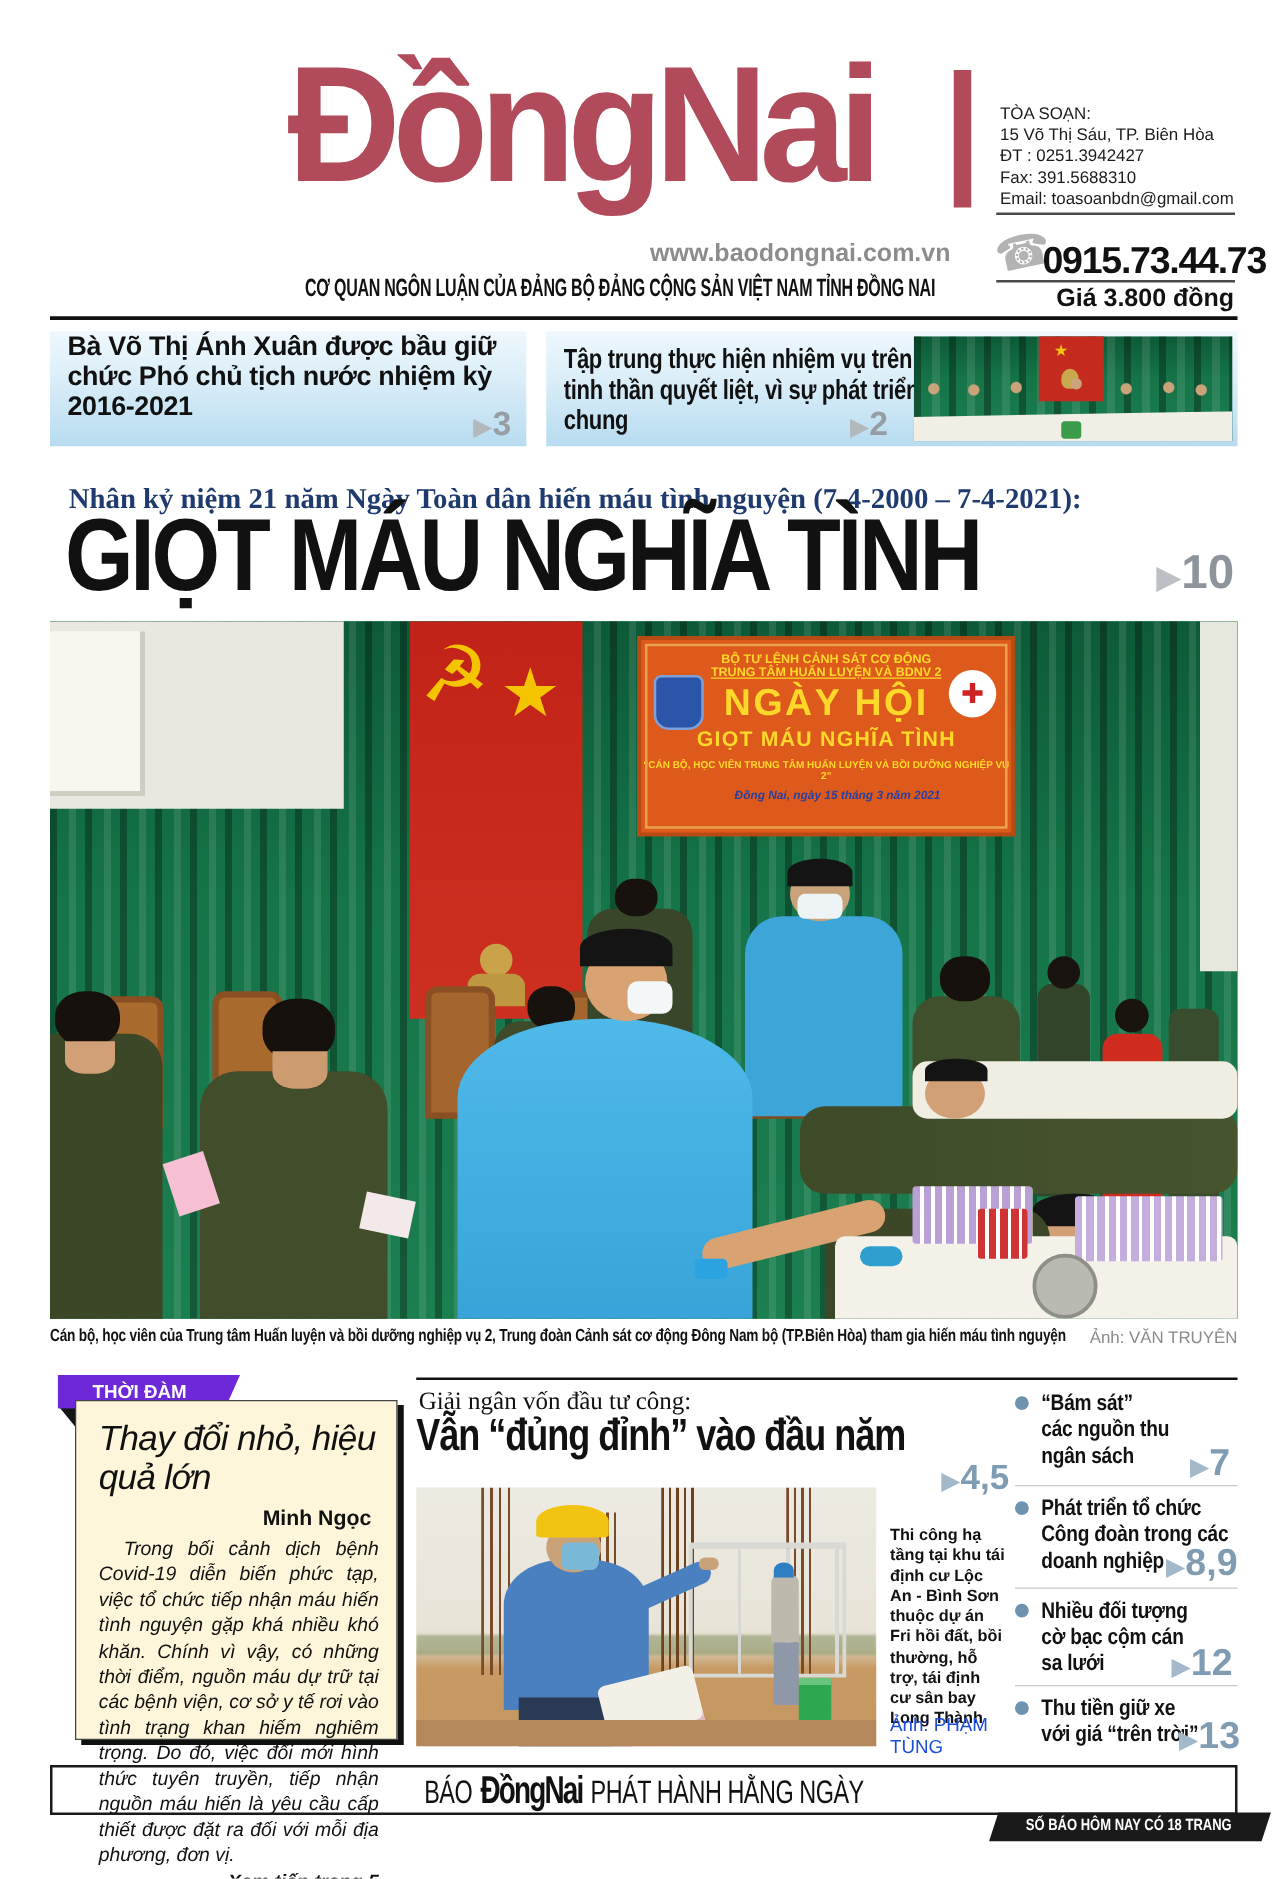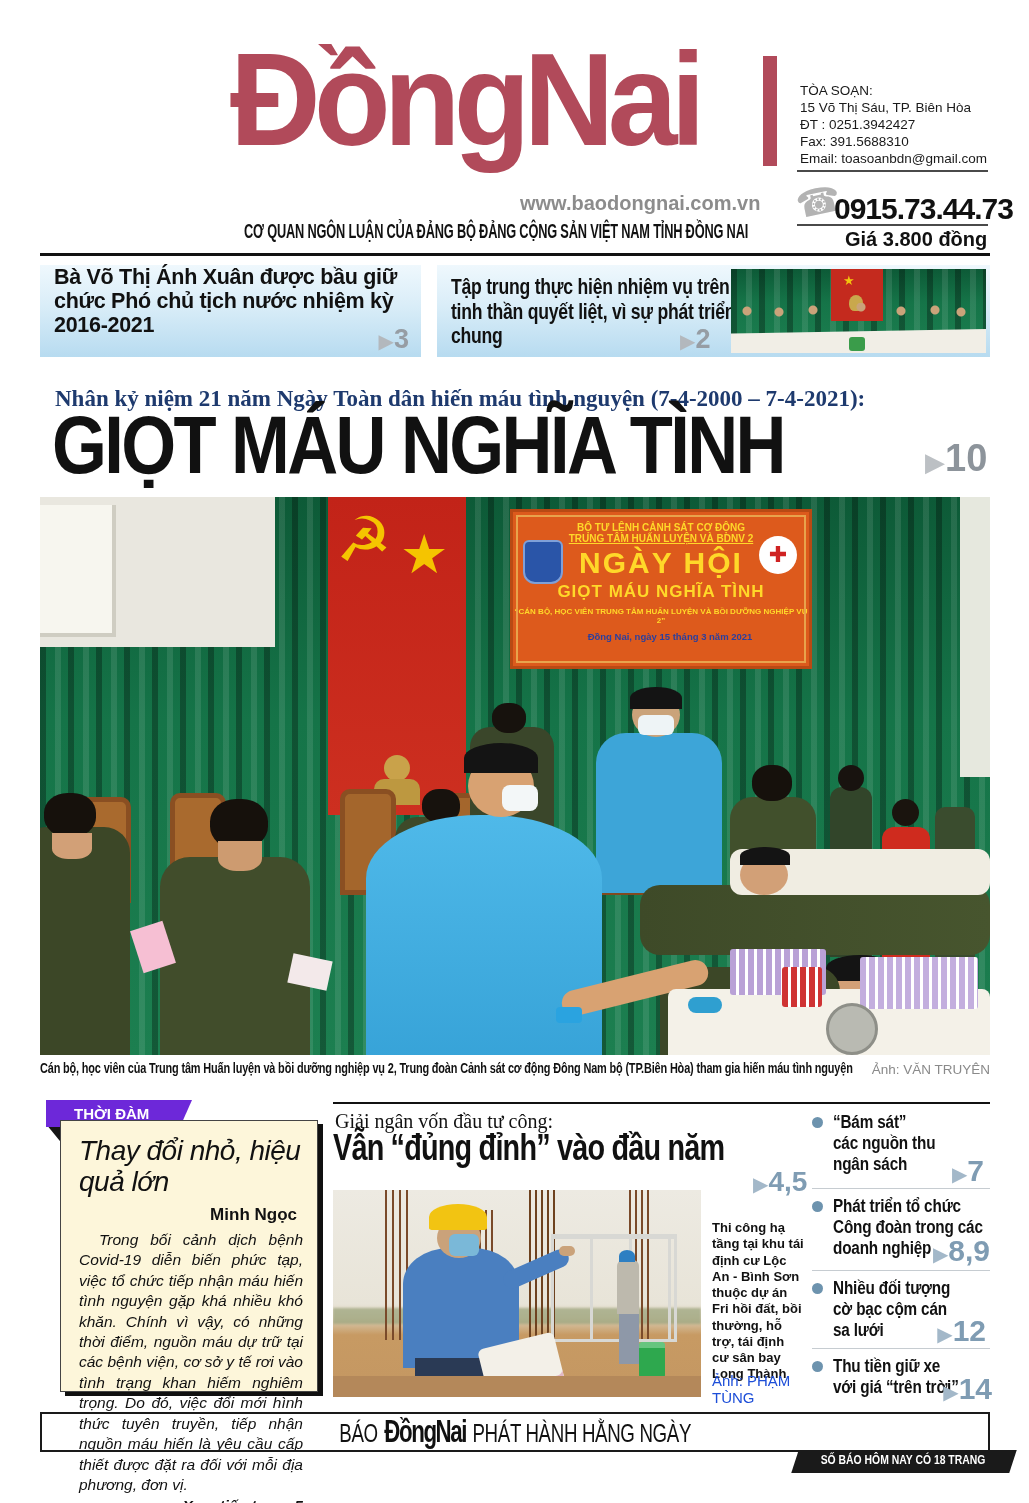--- a/index.html
+++ b/index.html
@@ -180,21 +180,21 @@
 
     <div class="abs" style="left:344px;top:258px;width:26px;height:26px;border-radius:50%;background:#c9a24a;"></div>
     <div class="abs" style="left:334px;top:282px;width:46px;height:26px;border-radius:10px 10px 0 0;background:#bd9840;"></div>
 
     <div class="abs" style="left:470px;top:12px;width:302px;height:160px;background:#dd5a1c;border:3px solid #b84a14;outline:2px solid #e8a34c;outline-offset:-8px;padding-top:10px;box-sizing:border-box;">
       <div class="sign-line" style="font-size:10px;">BỘ TƯ LỆNH CẢNH SÁT CƠ ĐỘNG</div>
       <div class="sign-line" style="font-size:10px;text-decoration:underline;">TRUNG TÂM HUẤN LUYỆN VÀ BDNV 2</div>
       <div class="sign-line" style="font-size:30px;letter-spacing:2px;margin-top:2px;">NGÀY HỘI</div>
       <div class="sign-line" style="font-size:17px;letter-spacing:1px;margin-top:2px;">GIỌT MÁU NGHĨA TÌNH</div>
       <div class="sign-line" style="font-size:8px;margin-top:5px;">“CÁN BỘ, HỌC VIÊN TRUNG TÂM HUẤN LUYỆN VÀ BỒI DƯỠNG NGHIỆP VỤ 2”</div>
-      <div class="sign-line" style="font-size:9.5px;color:#2a3f9e;margin-top:6px;padding-left:18px;">Đồng Nai, ngày 15 tháng 3 năm 2021</div>
+      <div class="sign-line" style="font-size:9.5px;font-style:italic;color:#2a3f9e;margin-top:6px;padding-left:18px;">Đồng Nai, ngày 15 tháng 3 năm 2021</div>
       <div class="abs" style="left:10px;top:28px;width:36px;height:40px;background:#2a55a8;border:2px solid #7fa0d8;border-radius:6px 6px 12px 12px;"></div>
       <div class="abs" style="right:12px;top:24px;width:38px;height:38px;border-radius:50%;background:#fff;color:#cf2222;font-size:22px;text-align:center;line-height:38px;">✚</div>
     </div>
 
     <div class="abs" style="left:35px;top:300px;width:46px;height:96px;background:#a96a2e;border:5px solid #8a4f22;border-radius:10px 10px 0 0;"></div>
     <div class="abs" style="left:130px;top:296px;width:46px;height:98px;background:#a96a2e;border:5px solid #8a4f22;border-radius:10px 10px 0 0;"></div>
     <div class="abs" style="left:300px;top:292px;width:46px;height:96px;background:#a4662c;border:5px solid #8a4f22;border-radius:10px 10px 0 0;"></div>
     <div class="abs" style="left:392px;top:296px;width:46px;height:92px;background:#a4662c;border:5px solid #8a4f22;border-radius:10px 10px 0 0;"></div>
     <div class="abs" style="left:560px;top:300px;width:44px;height:88px;background:#9c5f28;border:5px solid #824a20;border-radius:10px 10px 0 0;"></div>
 
@@ -319,21 +319,21 @@
 cờ bạc cộm cán
 sa lưới</span>
     <div class="abs hl-pg" style="right:4px;bottom:0;"><span class="arr" style="font-size:20px;">▶</span><span class="num" style="font-size:30px;">12</span></div>
   </div>
   <div class="abs hl-sep" style="top:1348px;"></div>
 
   <div class="abs hl" style="top:1356px;height:46px;">
     <div class="abs hl-bullet"></div>
     <span class="hl-text">Thu tiền giữ xe
 với giá “trên trời”</span>
-    <div class="abs hl-pg" style="right:-2px;bottom:-4px;"><span class="arr" style="font-size:20px;">▶</span><span class="num" style="font-size:30px;">14</span></div>
+    <div class="abs hl-pg" style="right:-2px;bottom:-4px;"><span class="arr" style="font-size:20px;">▶</span><span class="num" style="font-size:30px;">13</span></div>
   </div>
 
   <div class="abs foot-box">
     <span class="foot-line">
       <span class="foot-pre">BÁO</span>
       <span class="foot-logo">ĐồngNai</span>
       <span class="foot-post">PHÁT HÀNH HẰNG NGÀY</span>
     </span>
   </div>
   <div class="abs foot-tab"></div>

